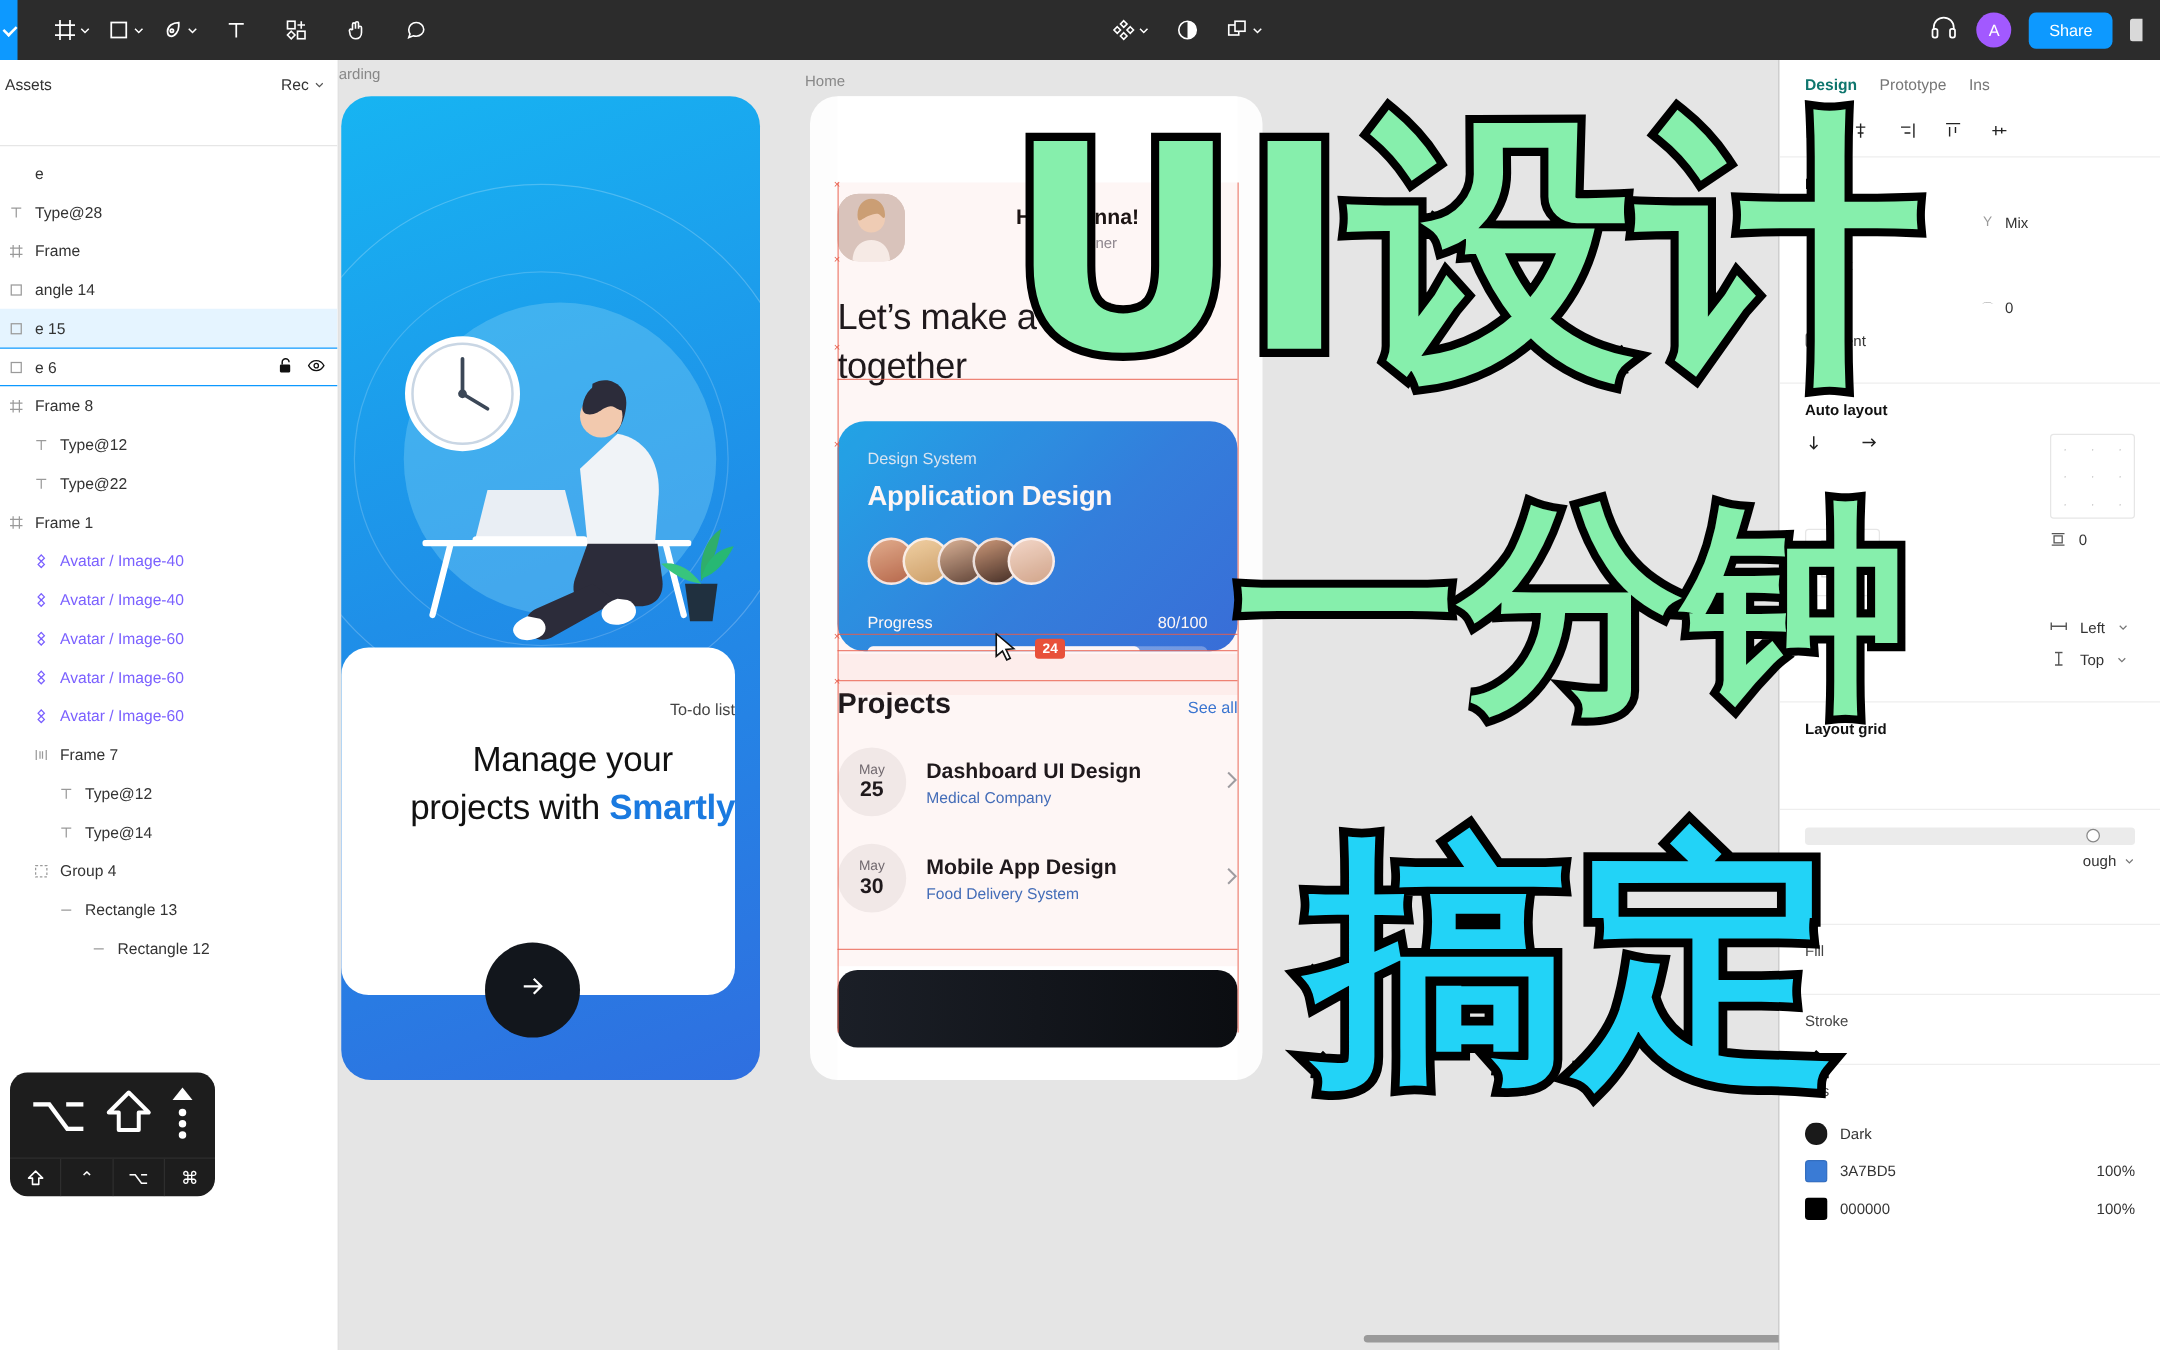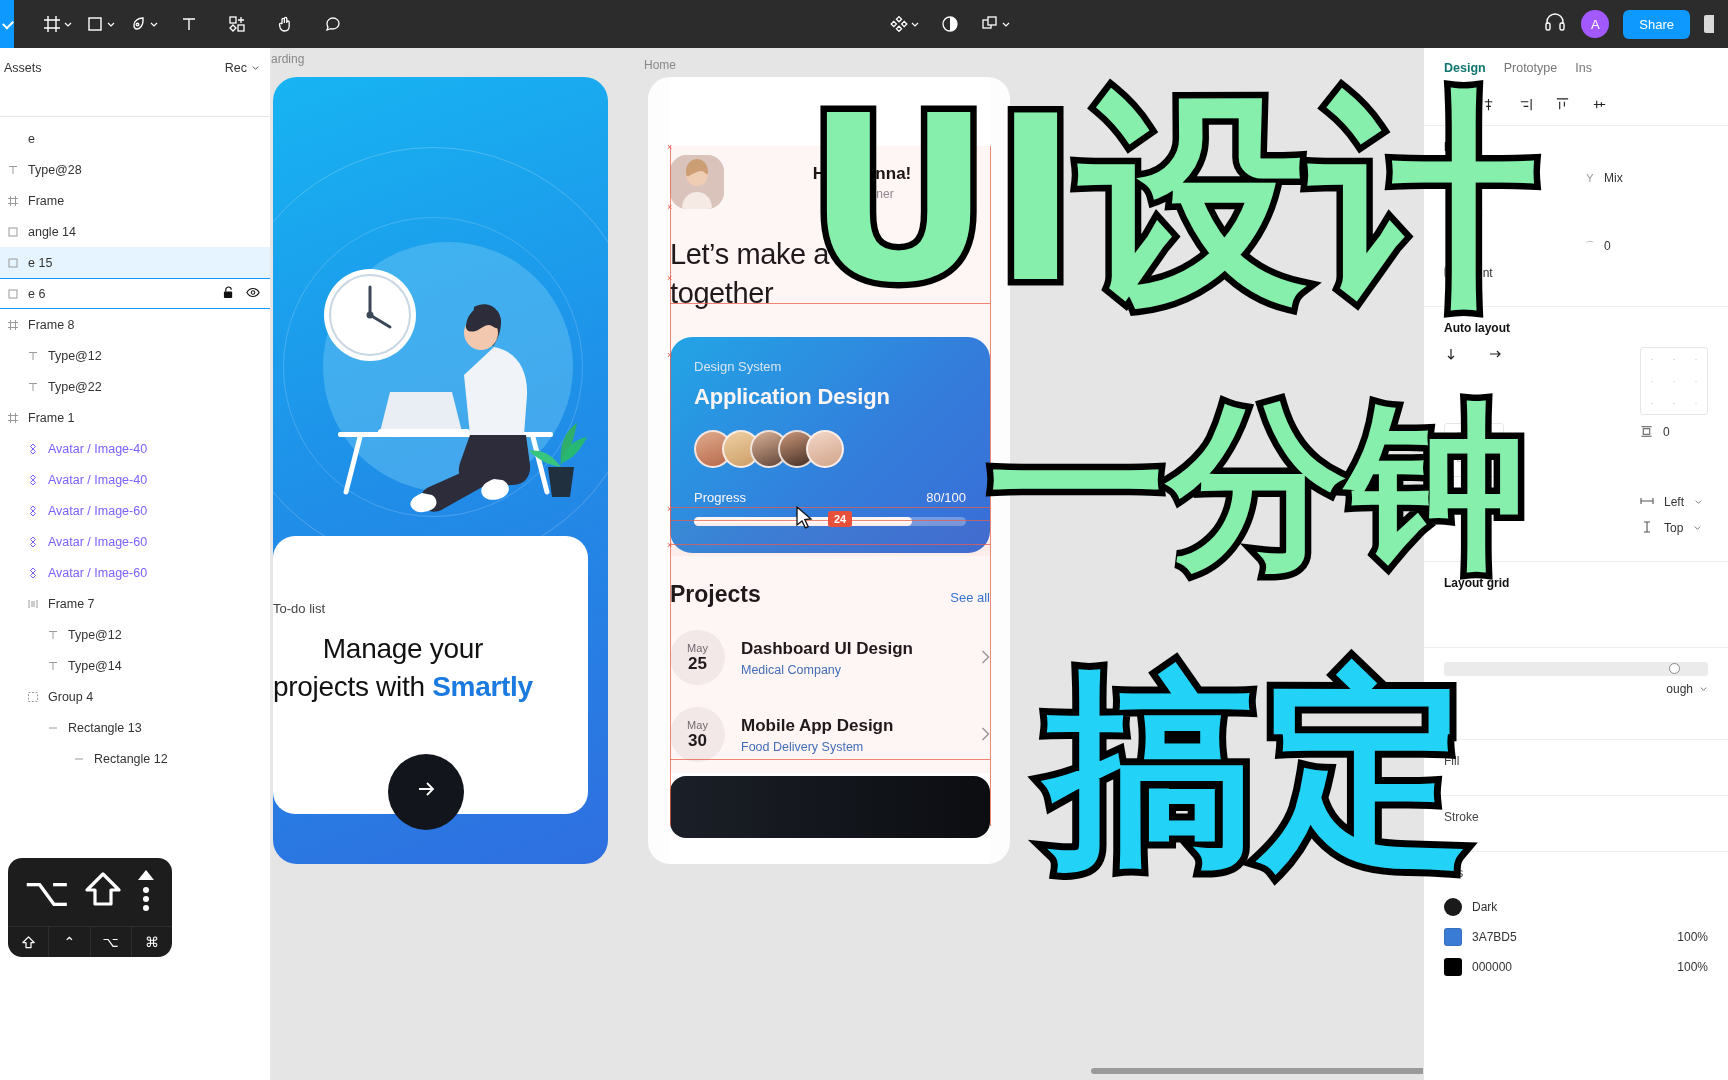--- a/index.html
+++ b/index.html
@@ -84,24 +84,24 @@
     position: absolute; left: 2px; top: 29px; width: 335px; height: 787px;
     border-radius: 24px; overflow: hidden;
     background: linear-gradient(160deg,#17b4f2 0%, #1f8fe8 48%, #2f6fe0 100%);
   }
   .ob-deco1 { position:absolute; width:420px; height:420px; border-radius:50%;
     border:1px solid rgba(255,255,255,.22); left:-50px; top:70px;}
   .ob-deco2 { position:absolute; width:300px; height:300px; border-radius:50%;
     border:1px solid rgba(255,255,255,.18); left:10px; top:140px;}
   .ob-illus { position:absolute; left:25px; top:140px; width: 290px; height:300px;}
   .ob-card {
-    position: absolute; left: 0px; top: 459px; width: 315px; height: 278px;
+    position: absolute; left: 0px; top: 441px; width: 315px; height: 278px;
     background: #fff; border-radius: 22px;
-    display: flex; flex-direction: column; align-items: flex-start;
-    padding-top: 65px;
+    display: flex; flex-direction: column; align-items: flex-end;
+    padding-top: 42px;
   }
   .ob-kicker { font-size: 13px; color: #444; }
   .ob-title { font-size: 28px; color: #111; text-align: center; line-height: 1.35;
     margin-top: 14px; letter-spacing: -.3px; }
   .ob-title .hl { color: #1a7ae0; font-weight: bold; }
   .ob-fab {
     position: absolute; left: 115px; top: 677px; width: 76px; height: 76px;
     border-radius: 50%; background: #12161c; color:#fff;
     display:flex; align-items:center; justify-content:center; font-size: 24px;
     box-shadow: 0 0 0 8px rgba(255,255,255,0.0);
@@ -115,21 +115,21 @@
   .ph-inner { position: absolute; left: 22px; top: 0; width: 320px; height: 787px; background:#fff; }
   .ph-header { display: flex; align-items: center; gap: 10px; padding: 78px 0 0 0; }
   .ph-avatar { width: 54px; height: 54px; border-radius: 17px; overflow:hidden; flex:0 0 54px;
     background: linear-gradient(150deg,#cdbcb3,#e6d9d2);}
   .ph-hello { flex:1; text-align:center; }
   .ph-hello .h1 { font-size: 17px; color: #111; font-weight: bold;}
   .ph-hello .h2 { font-size: 12px; color: #8a8a93; margin-top: 3px;}
   .ph-tagline { font-size: 29px; color: #14161a; line-height: 1.35; margin-top: 26px;
     letter-spacing: -.4px;}
   .ds-card {
-    margin-top: 24px; height: 216px; border-radius: 22px; padding: 22px 24px;
+    margin-top: 24px; height: 184px; border-radius: 22px; padding: 22px 24px;
     background: linear-gradient(135deg,#17a9ef 0%, #2a7fe4 60%, #2f6fe0 100%);
     color: #fff; position: relative; overflow: hidden;
   }
   .ds-kicker { font-size: 13px; color: #d8ecfb; }
   .ds-title { font-size: 22px; font-weight: bold; margin-top: 10px; letter-spacing: -.2px;}
   .ds-avatars { display: flex; margin-top: 20px; }
   .ds-avatars .av {
     width: 38px; height: 38px; border-radius: 50%; border: 2px solid rgba(255,255,255,.85);
     margin-left: -10px; background: #ccc;
   }

